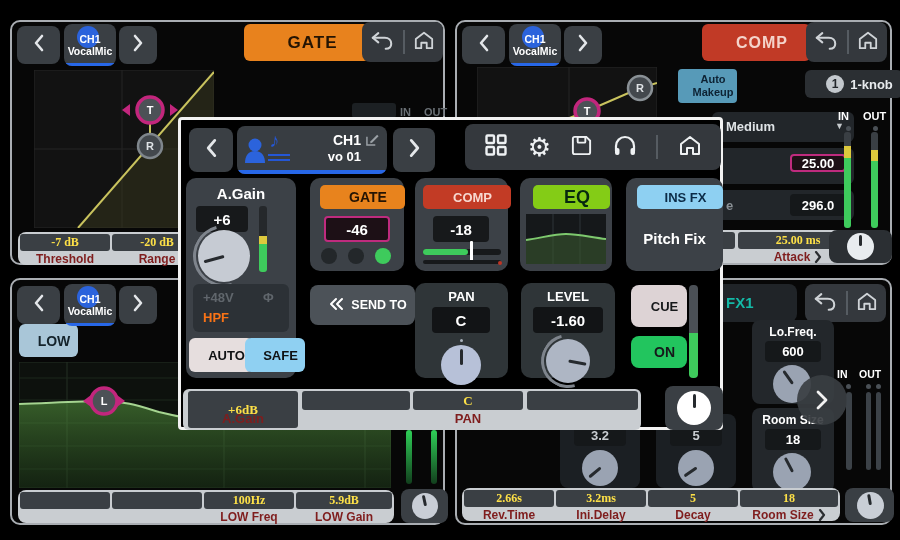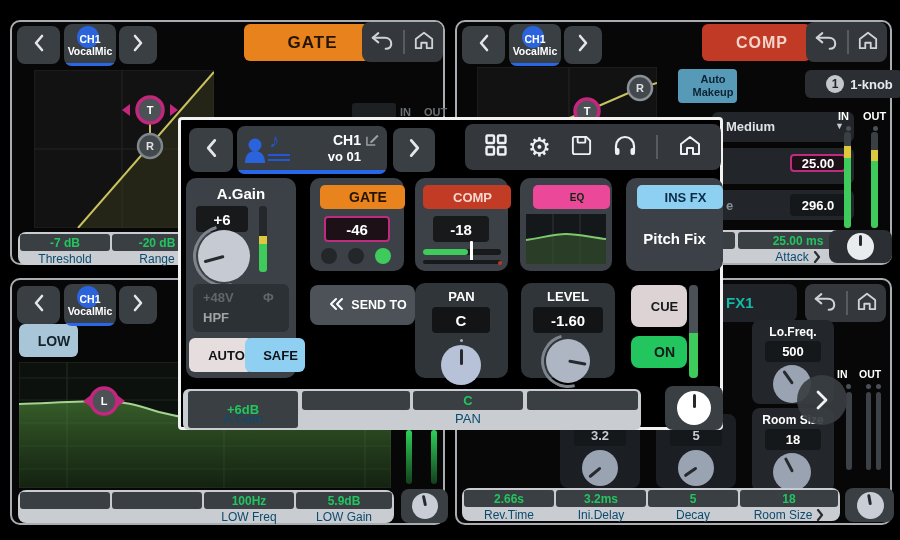--- a/index.html
+++ b/index.html
@@ -7,22 +7,22 @@
   .abs{position:absolute;}
   .panel{position:absolute;background:#070707;border:2px solid #a9adb2;border-radius:10px;box-sizing:border-box;}
   .gbtn{position:absolute;background:#3a3f44;border-radius:8px;display:flex;align-items:center;justify-content:center;cursor:pointer;}
   .chbtn{position:absolute;background:#3a3f44;border-radius:8px;display:flex;flex-direction:column;align-items:center;justify-content:center;color:#fff;font-weight:bold;overflow:hidden;}
   .chbtn .bdot{position:absolute;top:2px;left:13px;width:22px;height:22px;border-radius:50%;background:#2b63dc;}
   .chbtn .ln{position:relative;line-height:1.15;z-index:1;}
   .chbtn .bar{position:absolute;left:0;right:0;bottom:0;height:3.5px;background:#2767e8;z-index:2;}
   .navgrp{position:absolute;background:#34383d;border-radius:8px;display:flex;align-items:center;justify-content:space-evenly;}
   .navdiv{width:2px;height:24px;background:#565c62;}
   .strip{position:absolute;background:#c9cdd1;border-radius:8px;}
-  .scell{position:absolute;top:2px;height:17px;background:#3a3f44;border-radius:3px;color:#22c55e;font-weight:bold;font-size:12px;display:flex;align-items:center;justify-content:center;}
-  .slabel{position:absolute;top:20px;color:#0c4a6e;font-weight:normal;font-size:12px;display:flex;align-items:center;justify-content:center;gap:4px;}
+  .scell{position:absolute;top:2px;height:17px;background:#3a3f44;border-radius:3px;color:#fde047;font-weight:bold;font-size:12px;display:flex;align-items:center;justify-content:center;font-family:Liberation Serif, serif;}
+  .slabel{position:absolute;top:20px;color:#7f1d1d;font-weight:bold;font-size:12px;display:flex;align-items:center;justify-content:center;gap:4px;}
   .vbox{background:#17191b;border-radius:4px;color:#fff;font-weight:bold;display:flex;align-items:center;justify-content:center;position:absolute;}
   .mag{border:2px solid #bf2b7e;background:#1d1016;box-sizing:border-box;}
   .knob{position:absolute;border-radius:50%;background:#b9bfca;}
   .kp{position:absolute;left:calc(50% - 1.5px);top:9%;width:3px;height:41%;background:#262a2e;border-radius:2px;transform-origin:50% 100%;}
   .ring::before{content:"";position:absolute;inset:-5px;border-radius:50%;border:3px solid #7e848c;border-top-color:transparent;border-right-color:transparent;transform:rotate(30deg);}
   .obox{position:absolute;background:#3c4147;border-radius:10px;}
   .obox2{position:absolute;background:#2f3538;border-radius:10px;}
   .pill{position:absolute;border-radius:5px;display:flex;align-items:center;justify-content:center;font-weight:bold;cursor:pointer;padding-left:11px;}
   .t{position:absolute;font-weight:bold;color:#fff;white-space:nowrap;}
   .led{position:absolute;width:16px;height:16px;border-radius:50%;}
@@ -262,21 +262,21 @@
             <path d="M3 8 H16 C20.5 8 23 11 23 14.5 C23 18 20.5 20 17 20"></path>
           </svg></span>
       <span class="navdiv"></span>
       <span><svg width="22" height="20" viewBox="0 0 24 22" fill="none" stroke="#cfd3d7" stroke-width="2">
             <path d="M3 10 L12 3 L21 10 V20 H15 V14 H9 V20 H3 Z" stroke-linejoin="round"></path>
           </svg></span>
     </div>
 
     <div class="abs" style="left:295px;top:40px;width:82px;height:84px;background:#23272b;border-radius:8px;">
       <span class="t" style="left:0;right:0;top:5px;font-size:12px;text-align:center;">Lo.Freq.</span>
-      <div class="vbox" style="left:13px;top:21px;width:56px;height:21px;font-size:13px;background:#15181a;">500</div>
+      <div class="vbox" style="left:13px;top:21px;width:56px;height:21px;font-size:13px;background:#15181a;">600</div>
       <div class="knob" style="left:21px;top:45px;width:38px;height:38px;background:#9aa3b2;">
           <span class="kp" style="transform:rotate(-35deg);"></span>
         </div>
     </div>
     <div class="abs" style="left:295px;top:128px;width:82px;height:84px;background:#23272b;border-radius:8px;">
       <span class="t" style="left:0;right:0;top:5px;font-size:12px;text-align:center;">Room Size</span>
       <div class="vbox" style="left:13px;top:21px;width:56px;height:21px;font-size:13px;background:#15181a;">18</div>
       <div class="knob" style="left:21px;top:45px;width:38px;height:38px;background:#9aa3b2;">
           <span class="kp" style="transform:rotate(-28deg);"></span>
         </div>
@@ -389,21 +389,21 @@
     <div class="obox" style="left:5px;top:58px;width:110px;height:200px;">
       <span class="t" style="left:0;right:0;top:7px;font-size:15px;text-align:center;">A.Gain</span>
       <div class="vbox" style="left:10px;top:28px;width:52px;height:26px;font-size:15px;">+6</div>
       <div class="abs" style="left:73px;top:28px;width:8px;height:66px;border-radius:3px;background:linear-gradient(to bottom,#25282b 0 46%,#ddc93d 46% 58%,#3ecb5c 58% 100%);"></div>
       <div class="knob ring" style="left:12px;top:52px;width:52px;height:52px;background:#c6cbd3;">
           <span class="kp" style="transform:rotate(-105deg);"></span>
         </div>
       <div class="abs" style="left:7px;top:106px;width:96px;height:48px;background:#2c3136;border-radius:6px;">
         <span class="t" style="left:10px;top:6px;font-size:13px;color:#60666c;">+48V</span>
         <span class="t" style="left:70px;top:6px;font-size:13px;color:#60666c;">Φ</span>
-        <span class="t" style="left:10px;top:26px;font-size:13px;color:#a3a3a3;text-align:center;">HPF</span>
+        <span class="t" style="left:10px;top:26px;font-size:13px;color:#f97316;text-align:center;">HPF</span>
       </div>
       <div class="pill" style="left:3px;top:160px;width:53px;height:34px;background:#e6dede;color:#101214;font-size:13px;border-radius:6px;">AUTO</div>
       <div class="pill" style="left:59px;top:160px;width:49px;height:34px;background:#8fd0f2;color:#101214;font-size:13px;border-radius:6px;">SAFE</div>
     </div>
 
     <div class="obox" style="left:129px;top:58px;width:94px;height:93px;">
       <div class="pill" style="left:10px;top:7px;width:74px;height:24px;background:#e8831d;color:#241403;font-size:14px;">GATE</div>
       <div class="vbox mag" style="left:14px;top:38px;width:66px;height:26px;font-size:15px;">-46</div>
       <span class="led" style="left:11px;top:70px;background:#23272a;"></span>
       <span class="led" style="left:38px;top:70px;background:#23272a;"></span>
@@ -415,21 +415,21 @@
       <div class="vbox" style="left:18px;top:38px;width:56px;height:26px;font-size:15px;">-18</div>
       <div class="abs" style="left:8px;top:71px;width:78px;height:6px;background:#17191b;border-radius:3px;">
         <span class="abs" style="left:0;top:0;width:45px;height:6px;background:#3ecb5c;border-radius:3px;"></span>
       </div>
       <span class="abs" style="left:55px;top:63px;width:3px;height:22px;background:#fff;border-radius:1px;"></span>
       <div class="abs" style="left:8px;top:82px;width:78px;height:4px;background:#17191b;border-radius:2px;"></div>
       <span class="abs" style="left:83px;top:83px;width:4px;height:4px;border-radius:50%;background:#c03424;"></span>
     </div>
 
     <div class="obox" style="left:339px;top:58px;width:92px;height:93px;">
-      <div class="pill" style="left:13px;top:7px;width:66px;height:24px;background:#ec4899;color:#06290f;font-size:10px;">EQ</div>
+      <div class="pill" style="left:13px;top:7px;width:66px;height:24px;background:#84cc16;color:#06290f;font-size:18px;">EQ</div>
       <div class="abs" style="left:6px;top:36px;">
         <svg width="80" height="50" viewBox="0 0 80 50">
           <rect x="0" y="0" width="80" height="50" fill="#15181a"></rect>
           <line x1="27" y1="0" x2="27" y2="50" stroke="#2f3438"></line>
           <line x1="54" y1="0" x2="54" y2="50" stroke="#2f3438"></line>
           <path d="M0,26 C15,24 28,20 40,20 C52,20 64,23 80,25 L80,50 L0,50 Z" fill="#39562f" opacity="0.6"></path>
           <path d="M0,26 C15,24 28,20 40,20 C52,20 64,23 80,25" fill="none" stroke="#7ec96e" stroke-width="2"></path>
         </svg>
       </div>
     </div>

